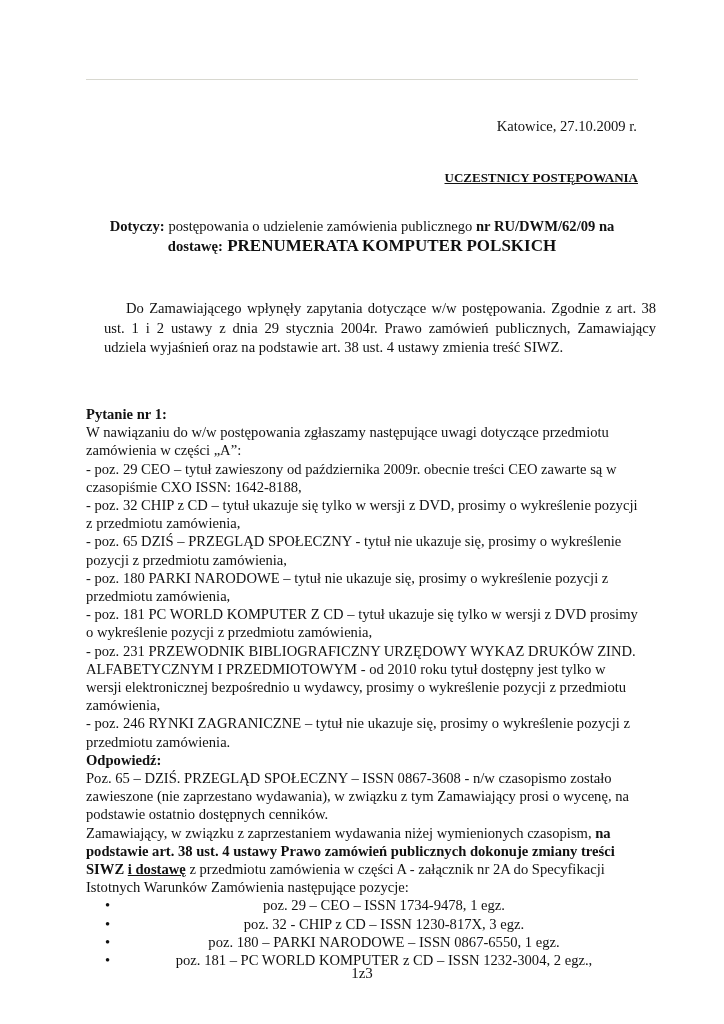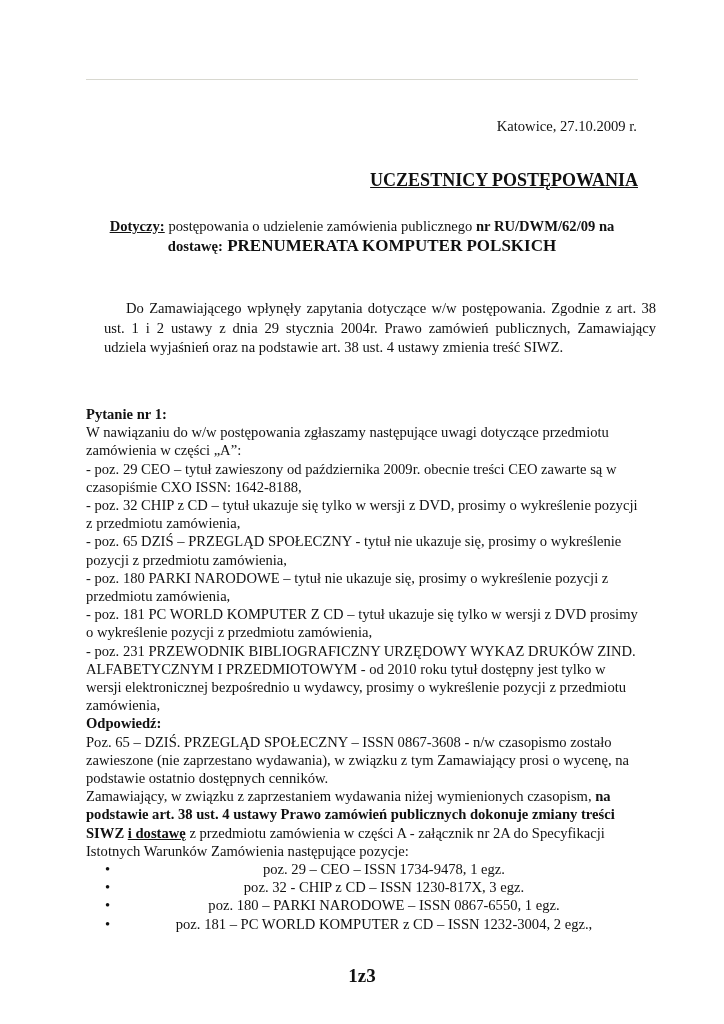--- a/index.html
+++ b/index.html
@@ -9,45 +9,45 @@
     }
     .header-rule {
       position: absolute; left: 86px; top: 79px; width: 552px; height: 0;
       border-top: 1.5px solid #d8d8d0;
     }
     .place-date {
       position: absolute; right: 87px; top: 118px; font-size: 14.6px;
     }
     .recipients {
       position: absolute; right: 86px; top: 170px; font-weight: bold; text-decoration: underline;
-      font-size: 18px;
+      font-size: 13px;
     }
     .subject {
       position: absolute; left: 86px; width: 552px; top: 217px; text-align: center; line-height: 19px;
     }
-    .subject .label { font-weight: bold; text-decoration: underline; }
+    .subject .label { font-weight: bold; }
     .subject .b { font-weight: bold; }
     .subject .big { font-weight: bold; font-size: 17px; }
     .intro {
       position: absolute; left: 88px; width: 552px; top: 299px; text-align: justify;
       text-indent: 22px; line-height: 19.5px; margin-left: 16px;
     }
     .content {
       position: absolute; left: 86px; width: 552px; top: 388px; line-height: 18.2px; margin-top: 17px;
     }
     .content p { margin: 0; }
     .bold { font-weight: bold; }
     .u { text-decoration: underline; }
     ul.bullets { margin: 0; padding: 0 0 0 44px; list-style: none; }
     ul.bullets li { position: relative; text-align: center; }
     ul.bullets li::before {
       content: "\2022"; position: absolute; left: -25px; top: 0;
     }
     .page-num {
-      position: absolute; left: 0; width: 724px; top: 965px; text-align: center; font-size: 19px; font-weight: bold;
+      position: absolute; left: 0; width: 724px; top: 965px; text-align: center; font-size: 15px;
     }
   </style>
 </head>
 <body>
 
 <div class="header-rule"></div>
 
 <div class="place-date">Katowice, 27.10.2009 r.</div>
 
 <div class="recipients">UCZESTNICY POSTĘPOWANIA</div>
@@ -60,20 +60,21 @@
 
 <div class="content">
   <p class="bold">Pytanie nr 1:</p>
   <p>W nawiązaniu do w/w postępowania zgłaszamy następujące uwagi dotyczące przedmiotu zamówienia w części „A”:</p>
   <p>- poz. 29 CEO – tytuł zawieszony od października 2009r. obecnie treści CEO zawarte są w czasopiśmie CXO ISSN: 1642-8188,</p>
   <p>- poz. 32 CHIP z CD – tytuł ukazuje się tylko w wersji z DVD, prosimy o wykreślenie pozycji z przedmiotu zamówienia,</p>
   <p>- poz. 65 DZIŚ – PRZEGLĄD SPOŁECZNY -  tytuł nie ukazuje się, prosimy o wykreślenie pozycji z przedmiotu zamówienia,</p>
   <p>- poz. 180 PARKI NARODOWE – tytuł nie ukazuje się, prosimy o wykreślenie pozycji z przedmiotu zamówienia,</p>
   <p>- poz. 181 PC WORLD KOMPUTER Z CD – tytuł ukazuje się tylko w wersji z DVD prosimy o wykreślenie pozycji z przedmiotu zamówienia,</p>
   <p>- poz. 231 PRZEWODNIK BIBLIOGRAFICZNY URZĘDOWY WYKAZ DRUKÓW ZIND. ALFABETYCZNYM I PRZEDMIOTOWYM  - od 2010 roku tytuł dostępny jest tylko w wersji elektronicznej bezpośrednio u wydawcy, prosimy o wykreślenie pozycji z przedmiotu zamówienia,</p>
+  <p>- poz. 246 RYNKI ZAGRANICZNE – tytuł nie ukazuje się, prosimy o wykreślenie pozycji z przedmiotu zamówienia.</p>
 
   <p class="bold">Odpowiedź:</p>
   <p>Poz.  65 – DZIŚ. PRZEGLĄD SPOŁECZNY – ISSN 0867-3608 - n/w czasopismo zostało zawieszone (nie zaprzestano wydawania), w związku z tym Zamawiający prosi o wycenę, na podstawie ostatnio dostępnych cenników.</p>
   <p><span>Zamawiający, w związku z zaprzestaniem wydawania niżej wymienionych czasopism,  </span><span class="bold">na podstawie art.  38 ust. 4 ustawy Prawo zamówień publicznych dokonuje zmiany treści SIWZ  </span><span class="bold u">i dostawę</span><span> z przedmiotu zamówienia w części A - załącznik nr 2A do Specyfikacji Istotnych Warunków Zamówienia następujące pozycje:</span></p>
   <ul class="bullets">
     <li>poz. 29 – CEO – ISSN 1734-9478, 1 egz.</li>
     <li>poz. 32 - CHIP z CD – ISSN 1230-817X, 3 egz.</li>
     <li>poz.  180 – PARKI NARODOWE – ISSN 0867-6550, 1 egz.</li>
     <li>poz. 181 – PC WORLD KOMPUTER z CD – ISSN 1232-3004, 2 egz.,</li>
   </ul>

